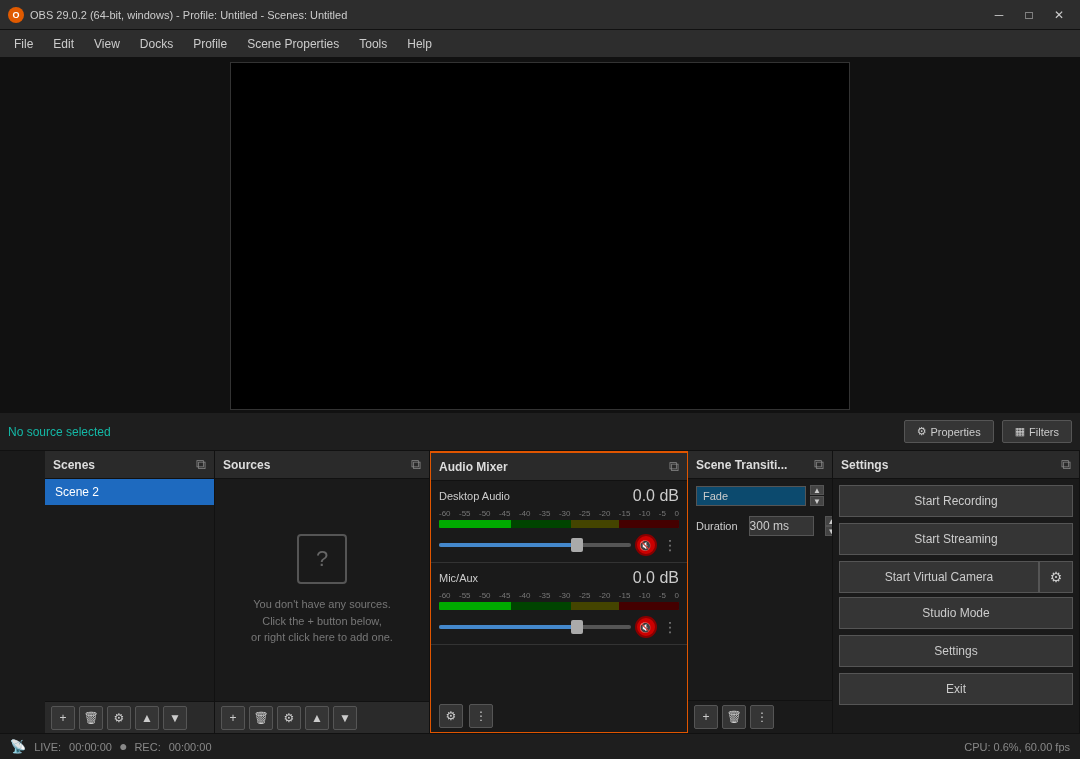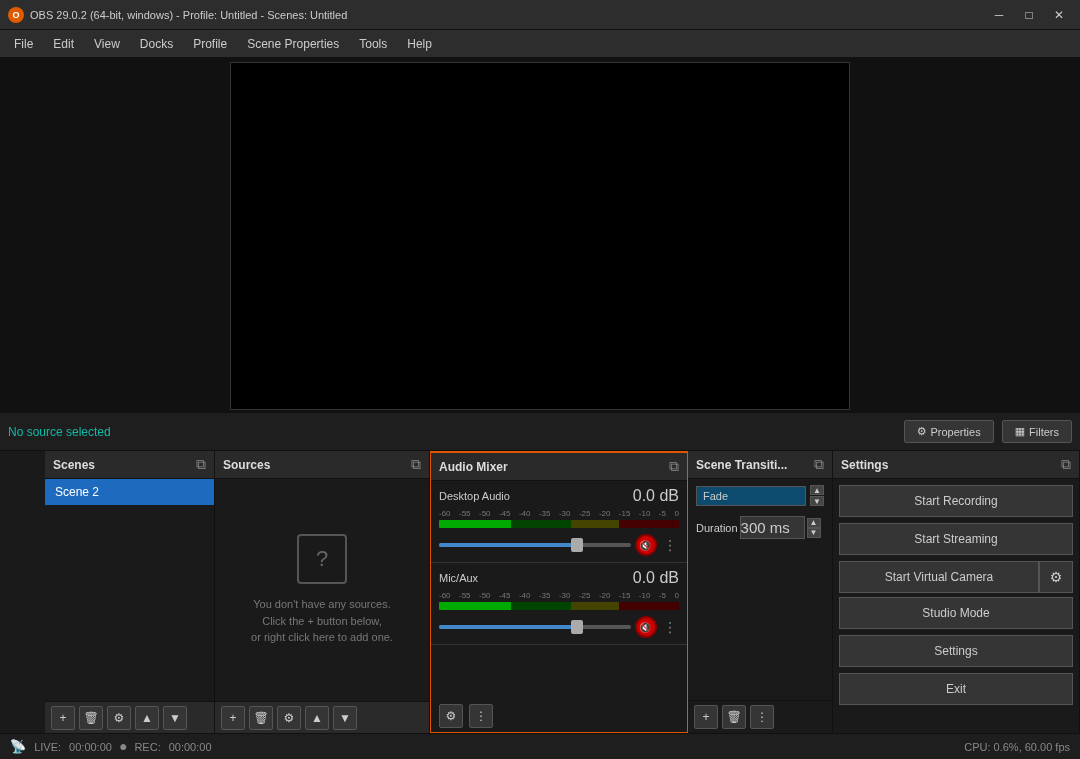--- a/index.html
+++ b/index.html
@@ -369,31 +369,31 @@
       cursor: pointer;
       font-size: 8px;
       display: flex;
       align-items: center;
       justify-content: center;
     }
     .duration-row {
       display: flex;
       align-items: center;
       padding: 4px 8px;
-      gap: 2px;
+      gap: 11px;
       font-size: 11px;
       color: #ccc;
     }
     .duration-input {
       background: #353535;
       border: 1px solid #555;
       color: #ccc;
       padding: 2px 0;
       width: 65px;
-      font-size: 15px;
+      font-size: 12px;
     }
     .duration-spinbox {
       display: flex;
       flex-direction: column;
     }
     .transitions-footer {
       display: flex;
       align-items: center;
       padding: 4px 6px;
       gap: 4px;

